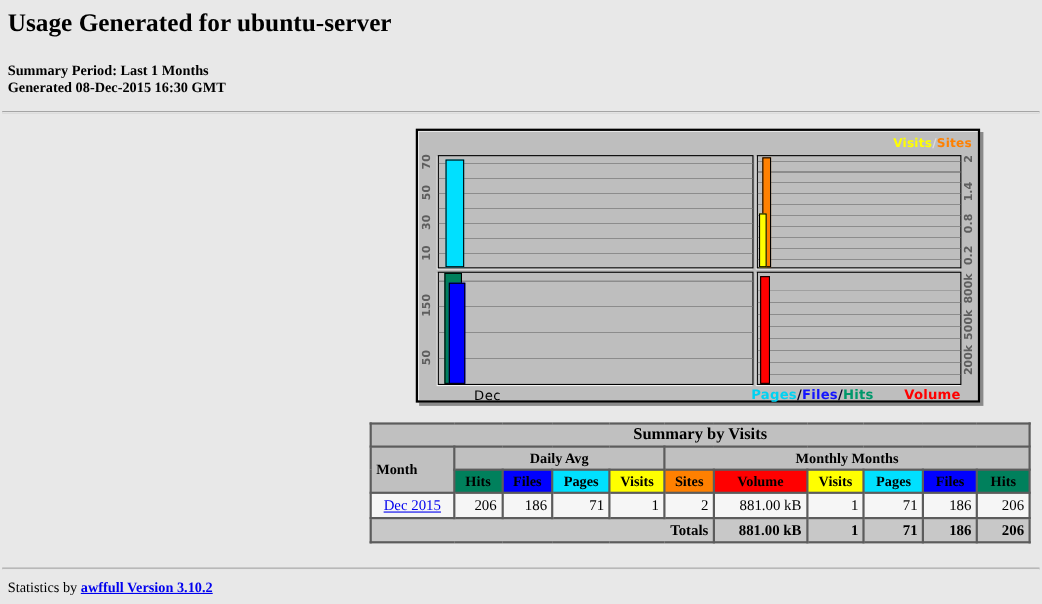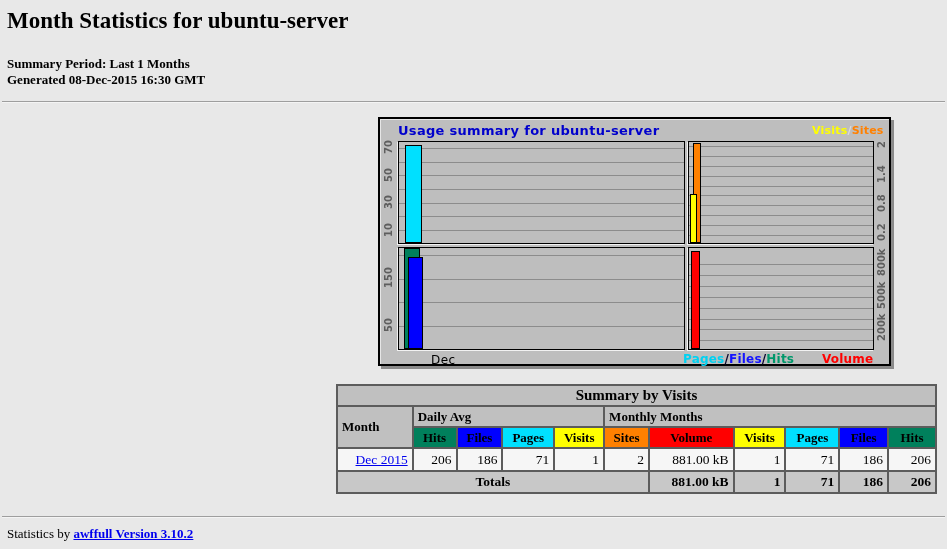--- a/index.html
+++ b/index.html
@@ -107,49 +107,48 @@
   .summary-table {
     position: absolute; left: 336px; top: 384px;
     width: 601px; border-collapse: collapse;
     font-family: "Liberation Serif", serif; font-size: 13px;
     border: 2px solid #2F2F2F;
   }
   .summary-table td, .summary-table th {
     border: 2px solid #5C5C5C; padding: 1px 4px;
   }
   .t-title  { background: #C0C0C0; text-align: center; font-weight: bold; font-size: 15px; height: 21px; }
-  .t-group  { background: #C0C0C0; font-weight: bold; height: 21px; }
+  .t-group  { background: #C0C0C0; text-align: center; font-weight: bold; height: 21px; }
   .t-month  { background: #C0C0C0; text-align: left; font-weight: bold; vertical-align: middle; }
   .t-col    { text-align: center; font-weight: bold; color: #000; height: 21px; }
   .c-hits   { background: #00805C; }
   .c-files  { background: #0000FF; }
   .c-pages  { background: #00E0FF; }
   .c-visits { background: #FFFF00; }
   .c-sites  { background: #FF8000; }
   .c-volume { background: #FF0000; }
   .t-data td { background: #F6F6F6; text-align: right; height: 23px; font-size: 13.5px; }
-  .t-data .cell-month { text-align: right; }
+  .t-data .cell-month { text-align: center; }
   .t-totals td { background: #C8C8C8; font-weight: bold; text-align: right; height: 22px; font-size: 13.5px; }
-  .t-totals .cell-totals-label { text-align: center; }
+  .t-totals .cell-totals-label { text-align: right; }
   a.month-link { color: #0000EE; text-decoration: underline; cursor: pointer; }
 
   
   .footer { position: absolute; left: 7px; top: 526px; font-size: 13px; }
   a.footer-link { color: #0000EE; font-weight: bold; text-decoration: underline; cursor: pointer; }
 </style>
 </head>
 <body>
 
-<h1 class="page-title">Month Statistics for ubuntu-server</h1>
+<h1 class="page-title">Usage Generated for ubuntu-server</h1>
 <div class="meta-line meta-1">Summary Period: Last 1 Months</div>
 <div class="meta-line meta-2">Generated 08-Dec-2015 16:30 GMT</div>
 <div class="rule rule-top"></div>
 
 <div class="chart">
-  <div class="chart-title">Usage summary for ubuntu-server</div>
   <div class="chart-legend-top">
     <span class="lg-visits">Visits</span><span class="lg-slash-light">/</span><span class="lg-sites">Sites</span>
   </div>
 
   <div class="panel p-tl">
     <div class="grid"></div>
   </div>
   <div class="panel p-tr">
     <div class="grid"></div>
   </div>

